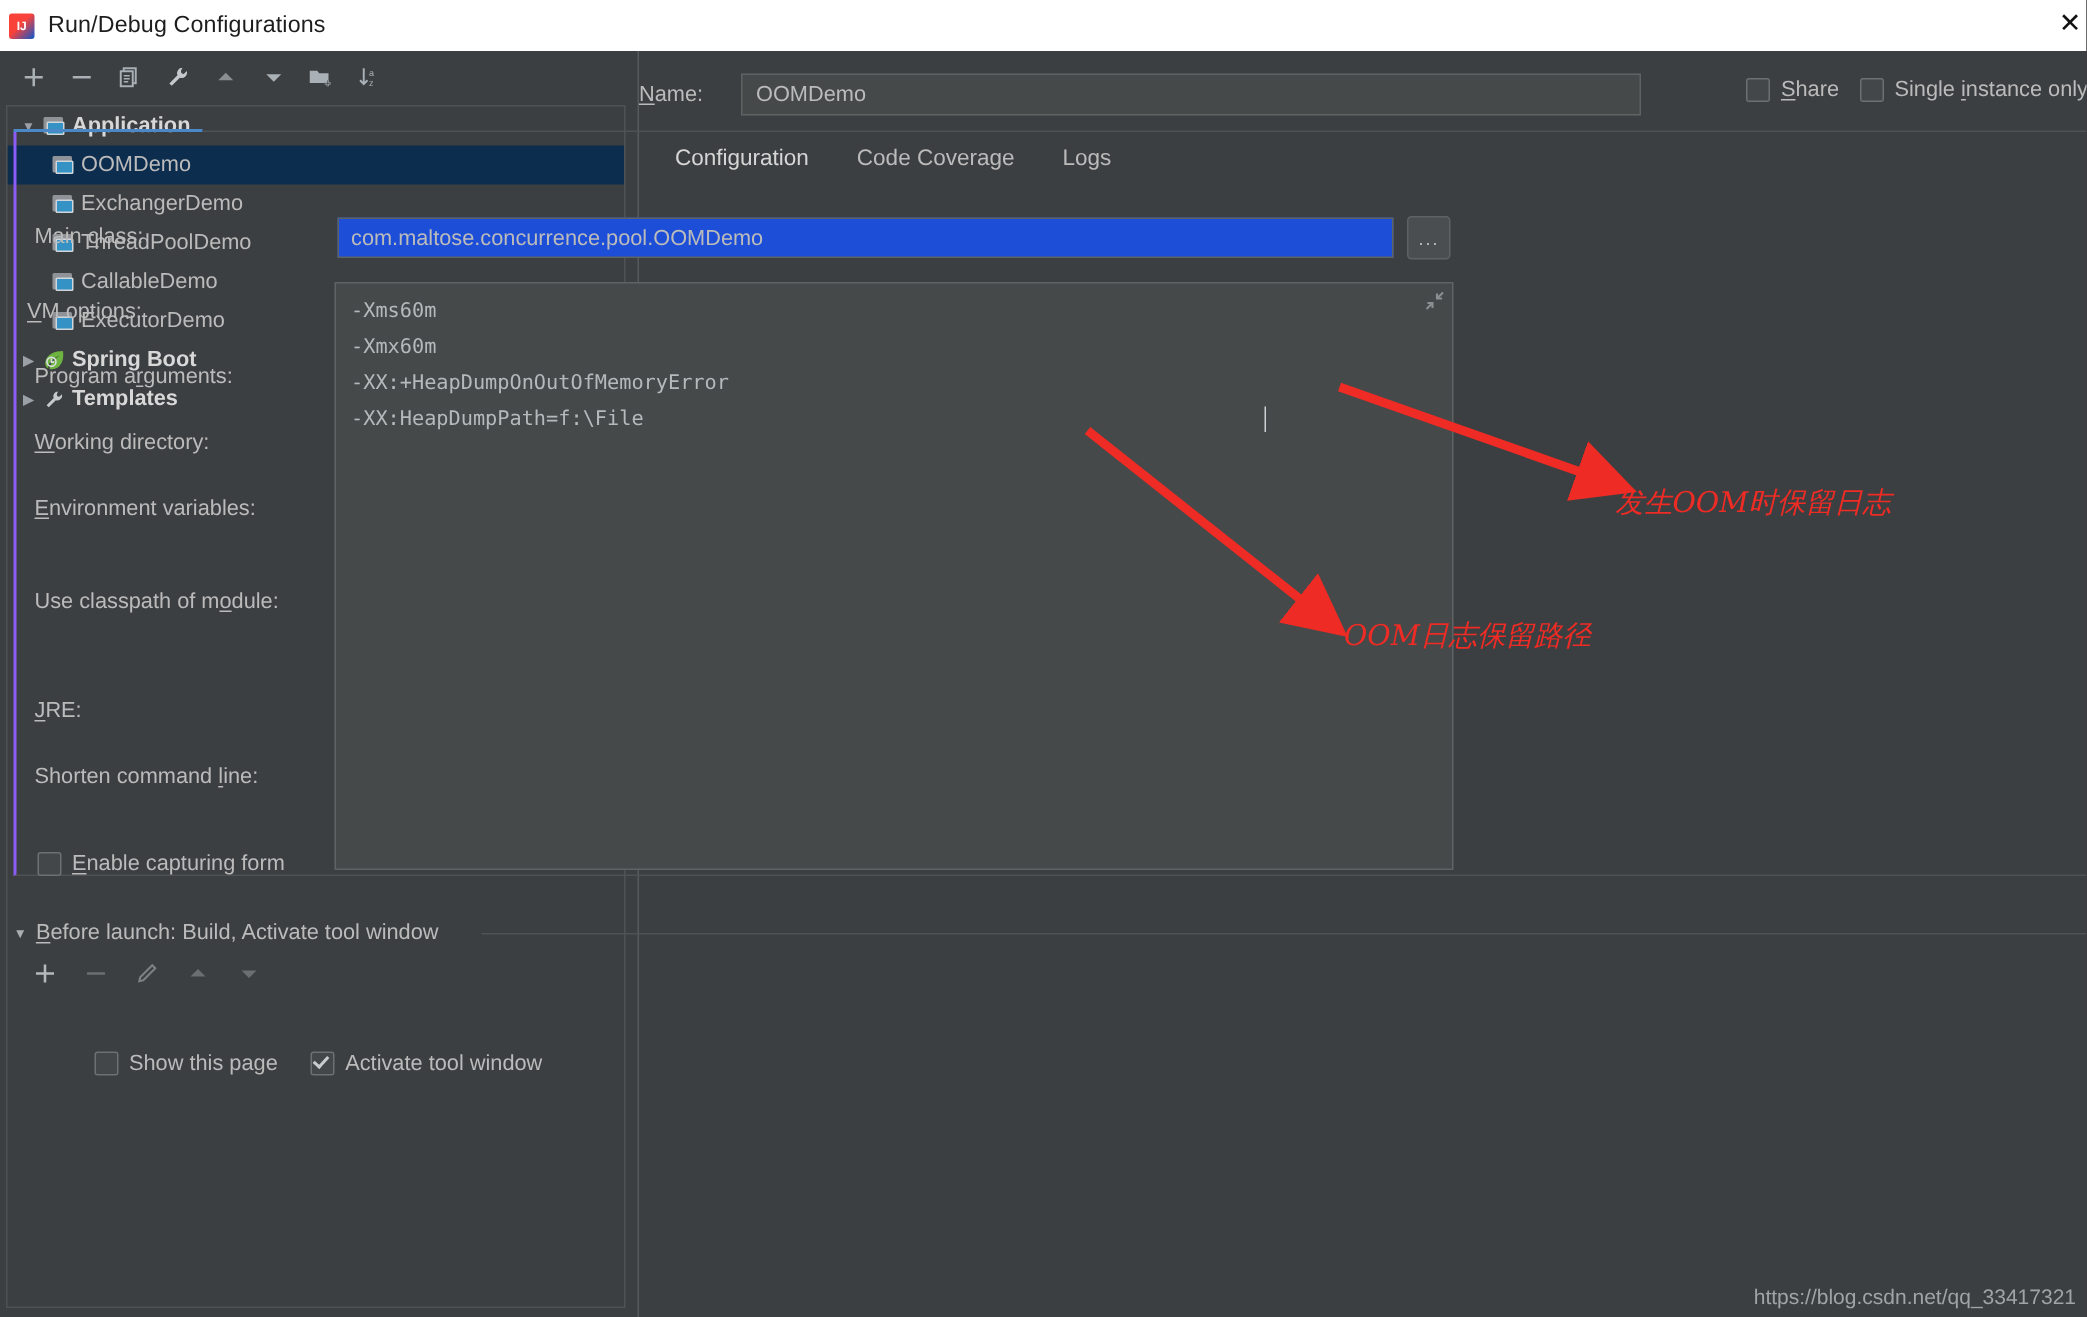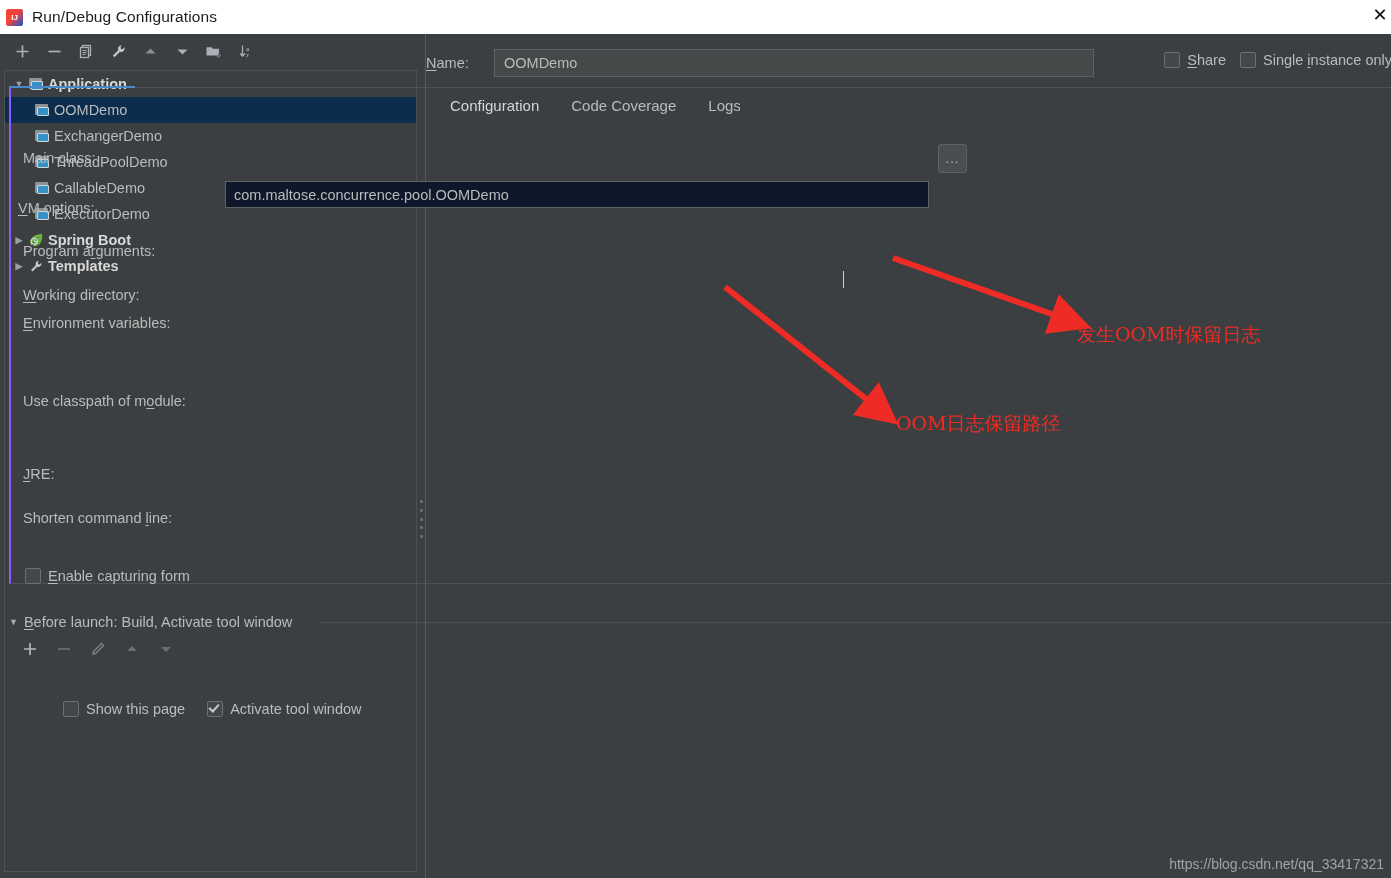--- a/index.html
+++ b/index.html
@@ -198,23 +198,23 @@
   }
 
   .field-label {
     position: absolute; font-size: 14.5px; color: #bbbbbb; white-space: nowrap;
   }
   .u { text-decoration: underline; text-underline-offset: 2px; }
 
   .main-class-input {
     position: absolute; left: 214px; top: 57px;
     width: 704px; height: 27px;
-    background: #0f172a; border: 1px solid #5e6263; box-sizing: border-box;
+    background: #1d4ed8; border: 1px solid #5e6263; box-sizing: border-box;
     display: flex; align-items: center; padding-left: 8px;
-    font-size: 14.5px; color: #bbbbbb; margin-top: 36px;
+    font-size: 14.5px; color: #bbbbbb;
   }
   .browse-btn {
     position: absolute; left: 927px; top: 56px;
     width: 29px; height: 29px;
     background: #4a4e50; border: 1px solid #5e6263; border-radius: 3px;
     box-sizing: border-box;
     display: flex; align-items: center; justify-content: center;
     color: #b6babd; font-size: 13px; letter-spacing: 1px;
   }
 
@@ -281,20 +281,21 @@
     position: absolute; left: 0; top: 0;
     width: 1391px; height: 878px;
     pointer-events: none;
   }
   .anno-text {
     position: absolute;
     color: #ee2b24;
     font-family: "DejaVu Serif", "Liberation Serif", serif;
     font-size: 19px;
     white-space: nowrap;
+    font-style: italic;
   }
 
   .watermark {
     position: absolute; right: 7px; bottom: 6px;
     color: #9fa4a7; font-size: 14px;
   }
 </style>
 </head>
 <body>
 
@@ -490,30 +491,41 @@
 
   <div class="cfg-panel">
 
     <div class="field-label" style="left:12px; top:62px;">Main <span class="u">c</span>lass:</div>
     <div class="main-class-input">com.maltose.concurrence.pool.OOMDemo</div>
     <div class="browse-btn">...</div>
 
     <div class="field-label" style="left:7px; top:112px;"><span class="u">V</span>M options:</div>
     <div class="field-label" style="left:12px; top:155px;">Program a<span class="u">r</span>guments:</div>
     <div class="field-label" style="left:12px; top:199px;"><span class="u">W</span>orking directory:</div>
-    <div class="field-label" style="left:12px; top:227px;"><span class="u">E</span>nvironment variables:</div>
+    <div class="field-label" style="left:12px; top:243px;"><span class="u">E</span>nvironment variables:</div>
     <div class="field-label" style="left:12px; top:305px;">Use classpath of m<span class="u">o</span>dule:</div>
     <div class="field-label" style="left:12px; top:378px;"><span class="u">J</span>RE:</div>
     <div class="field-label" style="left:12px; top:422px;">Shorten command <span class="u">l</span>ine:</div>
 
     <label class="chk" style="position:absolute; left:14px; top:457px; font-size:14.5px;margin-top:23px;">
       <span class="chkbox"></span>
       <span><span class="u">E</span>nable capturing form</span>
     </label>
 
+    <div class="vm-box">
+      <div class="vm-text">-Xms60m
+-Xmx60m
+-XX:+HeapDumpOnOutOfMemoryError
+-XX:HeapDumpPath=f:\File</div>
+      <div class="vm-expand">
+        <svg width="15" height="15" viewBox="0 0 15 15">
+          <path d="M13 2L9 6M9 2.6V6h3.4M2 13l4-4M6 12.4V9H2.6" stroke="#8a8f92" stroke-width="1.4" fill="none"></path>
+        </svg>
+      </div>
+    </div>
   </div>
   <div class="vm-caret"></div>
 
   <div class="before-launch">
     <div class="bl-header">
       <span class="bl-arrow">▼</span>
       <span><span class="u">B</span>efore launch: Build, Activate tool window</span>
     </div>
     <div class="bl-line"></div>
 

